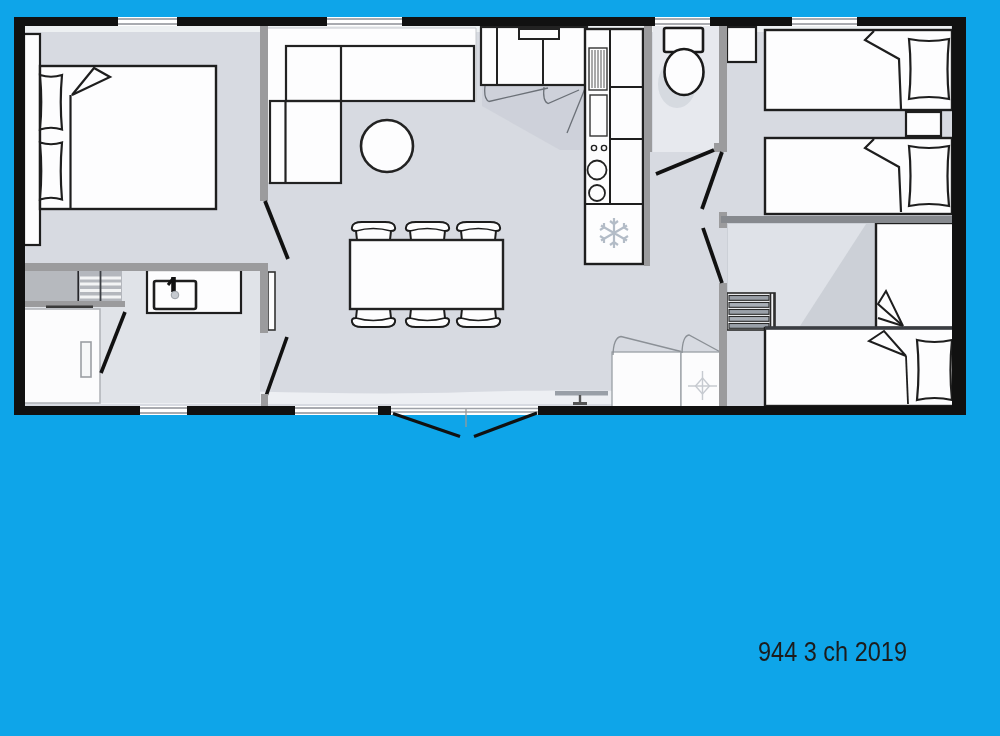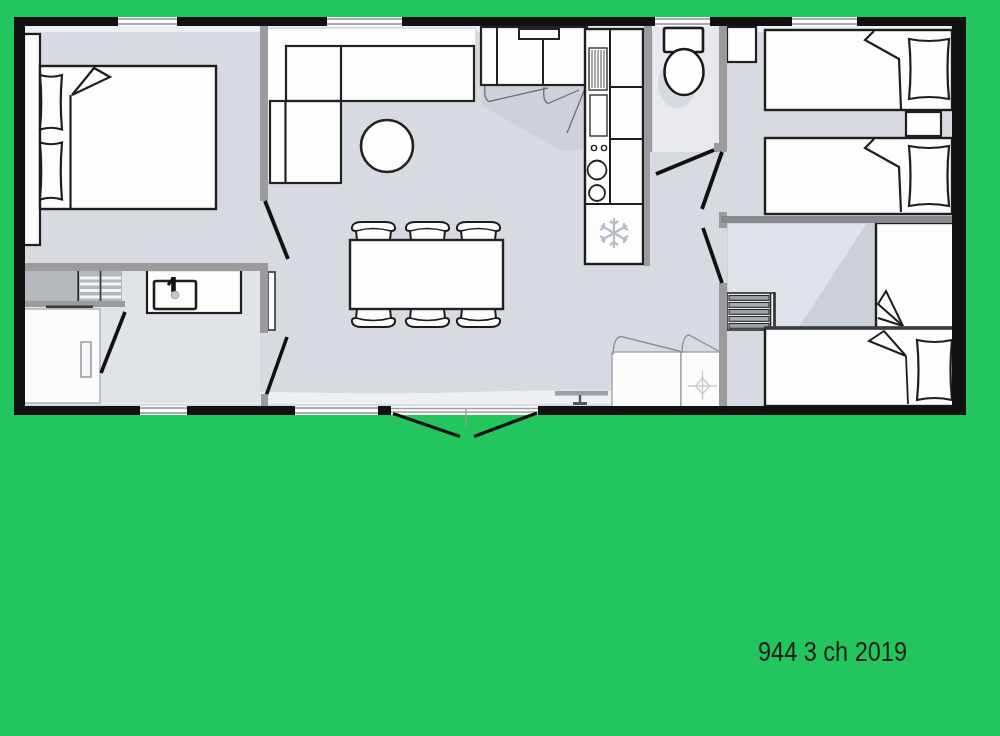--- a/index.html
+++ b/index.html
@@ -1,16 +1,16 @@
 <!DOCTYPE html>
 <html><head>
 <meta charset="utf-8">
 <style>
   html,body{margin:0;padding:0;background:#ffffff;}
-  .page{position:relative;width:1000px;height:736px;background:#22c55e;
+  .page{position:relative;width:1000px;height:736px;background:#0ea5e9;
         font-family:"Liberation Sans", sans-serif;}
   svg{position:absolute;top:0;left:0;}
 </style>
 </head>
 <body>
 <div class="page">
 <svg width="1000" height="736" viewBox="0 0 1000 736">
 
 <rect x="22" y="24" width="932" height="384" fill="#d7dae1"></rect>
 

